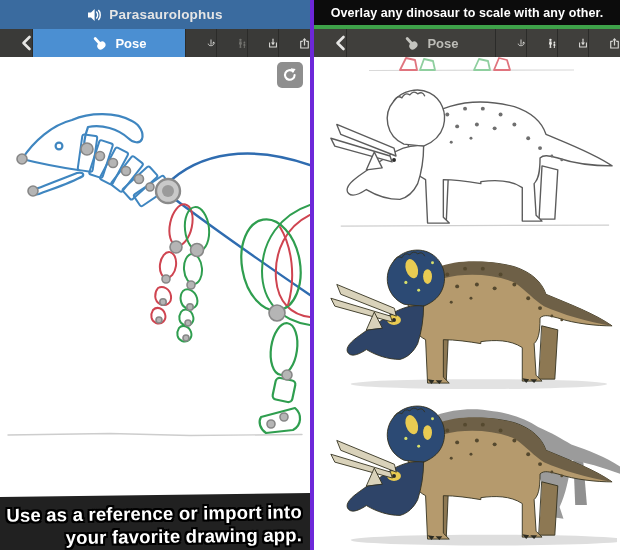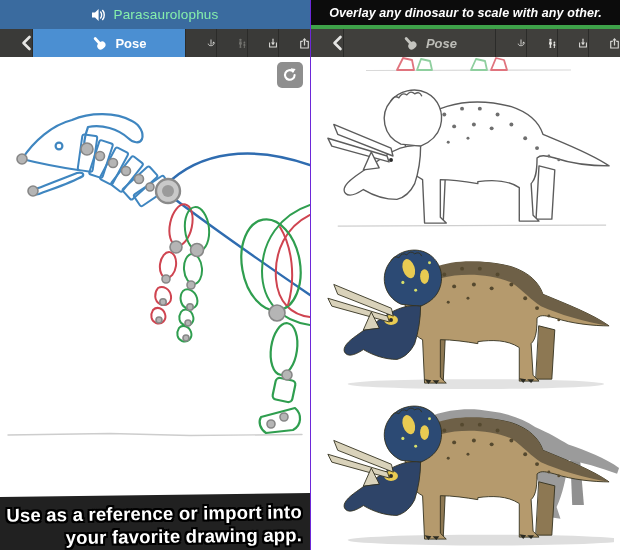--- a/index.html
+++ b/index.html
@@ -2,25 +2,25 @@
 <html><head>
 <meta charset="utf-8">
 <style>
   * { margin:0; padding:0; box-sizing:border-box; }
   html,body { width:620px; height:550px; }
   body { font-family:"Liberation Sans", sans-serif; background:#fff; overflow:hidden; }
   .app { position:relative; width:620px; height:550px; display:flex; background:#fff; }
 
   
   .panel { position:relative; width:310px; height:550px; overflow:hidden; }
-  .panel.right { border-left:1px solid #6d28d9;font-style:italic; }
+  .panel.right { border-left:4px solid #6d28d9; }
 
   
   .hdr-blue { height:29px; background:#3a6b9f; display:flex; align-items:center; justify-content:center; gap:7px; }
-  .hdr-blue .title { color:#86efac; font-size:13.5px; font-weight:400; letter-spacing:.2px; }
+  .hdr-blue .title { color:#e5e5e5; font-size:13.5px; font-weight:700; letter-spacing:.2px; }
 
   
   .banner { height:25px; background:#0c0c0c; display:flex; align-items:center; justify-content:center; }
   .banner .txt { color:#fff; font-size:12.5px; font-weight:700; letter-spacing:.1px; }
   .green-line { height:4px; background:#3fa24a; }
 
   
   .toolbar { height:28px; display:flex; align-items:stretch; background:#3a3a38; }
   .panel.right .toolbar { background:#403f3c; }
   .tb-btn { display:flex; align-items:center; justify-content:center; border-right:1px solid #2b2b29; cursor:pointer;padding-left:20px; }

